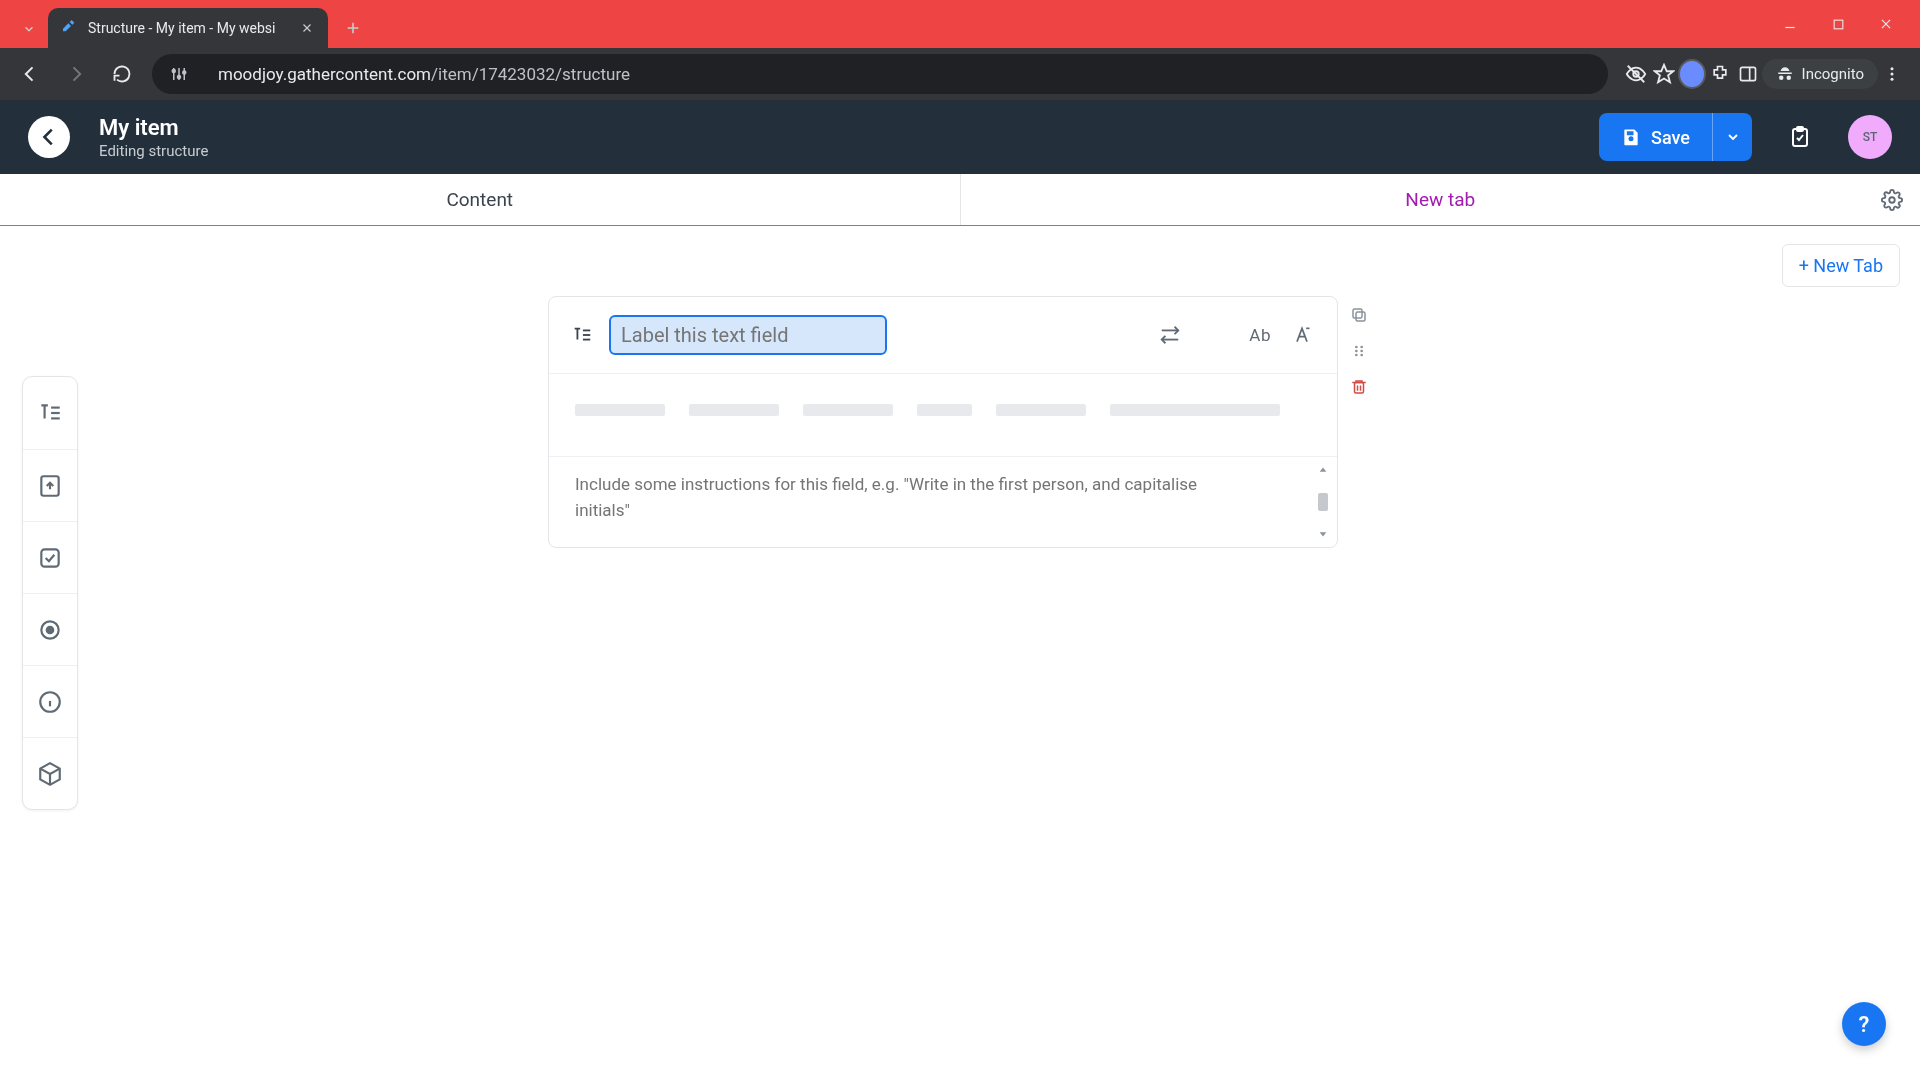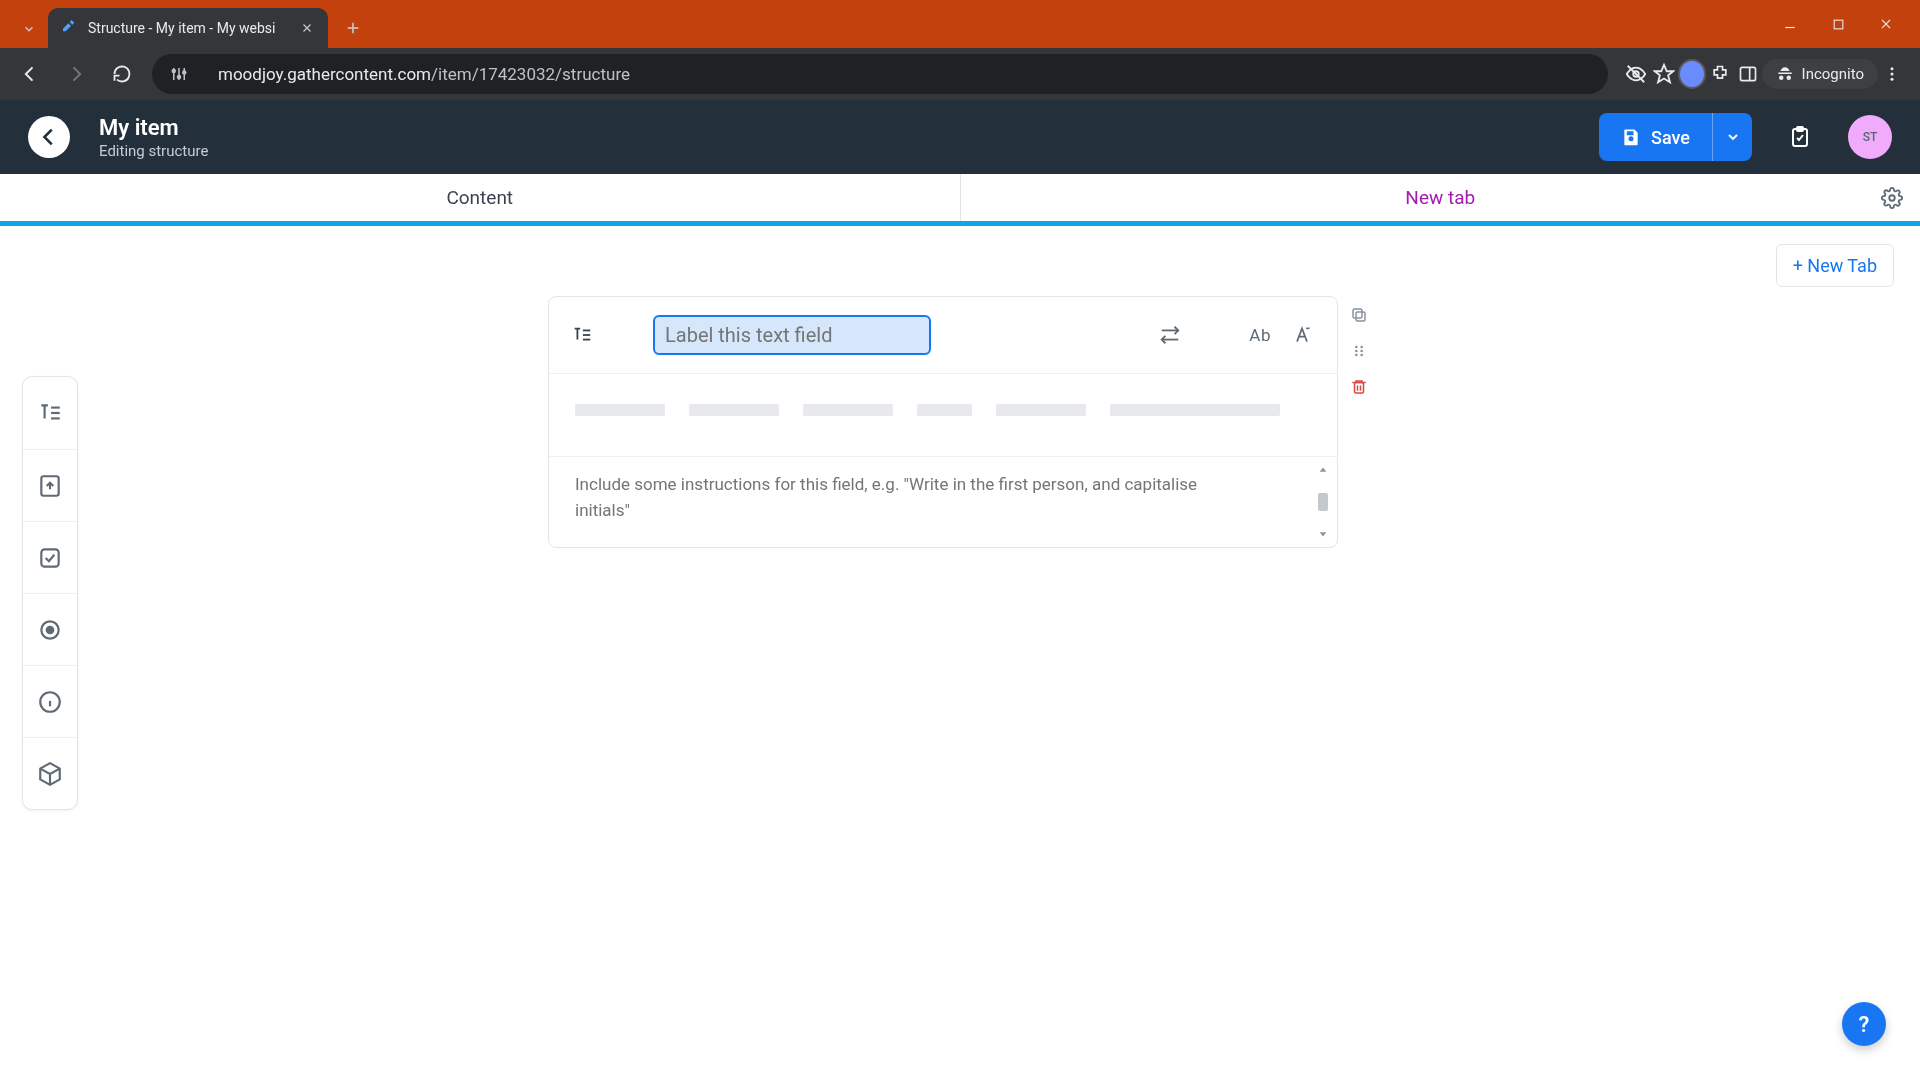--- a/index.html
+++ b/index.html
@@ -1,19 +1,19 @@
 <!DOCTYPE html>
 <html><head>
 <meta charset="utf-8">
 <style>
   * { margin: 0; padding: 0; box-sizing: border-box; font-family: -apple-system, BlinkMacSystemFont, "Segoe UI", Roboto, sans-serif; }
   html, body { width: 1920px; height: 1080px; overflow: hidden; background: #fff; }
 
   
-  .browser-chrome { background: #c2410c; height: 100px; display: flex; flex-direction: column; }
+  .browser-chrome { background: #ef4444; height: 100px; display: flex; flex-direction: column; }
   .tab-strip { height: 48px; display: flex; align-items: flex-end; padding-left: 10px; gap: 0; }
   .tab-drop { width: 38px; height: 38px; display:flex; align-items:center; justify-content:center; color:#c7c7c7; cursor:pointer; }
   .tab { background:#35363a; color:#e8eaed; height:40px; min-width:280px; border-radius:10px 10px 0 0; display:flex; align-items:center; padding:0 12px; gap:10px; font-size:14px; }
   .tab .favicon { width:18px; height:18px; display:flex; align-items:center; justify-content:center; }
   .tab .title { flex:1; white-space:nowrap; overflow:hidden; text-overflow:ellipsis; }
   .tab .close { width:18px; height:18px; color:#c7c7c7; display:flex; align-items:center; justify-content:center; font-size:14px; cursor:pointer; }
   .new-tab-btn { width:34px; height:34px; color:#c7c7c7; display:flex; align-items:center; justify-content:center; font-size:20px; margin-left:8px; margin-bottom:3px; cursor:pointer; }
   .window-controls { margin-left:auto; display:flex; gap:28px; padding-right:24px; color:#e8eaed; align-items:center; height:48px; }
   .window-ctrl { width:20px; height:20px; display:flex; align-items:center; justify-content:center; cursor:pointer; }
 
@@ -36,40 +36,40 @@
   .header-title { font-size:22px; font-weight:600; }
   .header-sub { font-size:15px; color:#c6ccd2; margin-top:2px; }
   .header-right { margin-left:auto; display:flex; align-items:center; gap:26px; }
   .save-group { display:flex; background:#1976f2; border-radius:8px; overflow:hidden; height:48px; }
   .save-btn { display:flex; align-items:center; gap:10px; padding:0 22px; color:#fff; font-size:18px; font-weight:500; cursor:pointer; }
   .save-chevron { width:40px; display:flex; align-items:center; justify-content:center; border-left:1px solid rgba(255,255,255,.35); color:#fff; cursor:pointer; }
   .header-icon-btn { width:44px; height:44px; display:flex; align-items:center; justify-content:center; color:#fff; cursor:pointer; }
   .avatar { width:44px; height:44px; border-radius:50%; background:#f0abfc; color:#5a6570; display:flex; align-items:center; justify-content:center; font-size:12px; font-weight:500; cursor:pointer; }
 
   
-  .doc-tabs-row { height:52px; display:flex; border-bottom:5px solid #0ea5e9; position:relative; background:#fff; }
+  .doc-tabs-row { height:52px; display:flex; border-bottom:1px solid #0ea5e9; position:relative; background:#fff; }
   .doc-tab { flex:1; display:flex; align-items:center; justify-content:center; font-size:19px; color:#a21caf; cursor:pointer; }
   .doc-tab.active { color:#3a4450; }
   .doc-tab + .doc-tab { border-left:1px solid #e3e5e8; }
   .tabs-gear { position:absolute; right:14px; top:50%; transform:translateY(-50%); color:#5f6a75; cursor:pointer; width:28px; height:28px; display:flex; align-items:center; justify-content:center; }
 
   
   .workspace { position:relative; height: calc(1080px - 100px - 74px - 52px); background:#fff; }
-  .new-tab-chip { position:absolute; right:26px; top:18px; border:1px solid #e3e5e8; background:#fff; color:#1976f2; font-size:18px; padding:10px 16px; border-radius:6px; cursor:pointer; }
+  .new-tab-chip { position:absolute; right:20px; top:18px; border:1px solid #e3e5e8; background:#fff; color:#1976f2; font-size:18px; padding:10px 16px; border-radius:6px; cursor:pointer; }
 
   
   .left-rail { position:absolute; left:22px; top:150px; width:56px; background:#fff; border:1px solid #e3e5e8; border-radius:10px; display:flex; flex-direction:column; box-shadow:0 1px 3px rgba(0,0,0,.06); }
   .rail-item { height:72px; display:flex; align-items:center; justify-content:center; color:#5f6a75; cursor:pointer; }
   .rail-item + .rail-item { border-top:1px solid #eef0f2; }
 
   
   .field-card { position:absolute; left:548px; top:70px; width:790px; border:1px solid #e3e5e8; border-radius:8px; background:#fff; }
   .field-header { display:flex; align-items:center; padding:18px 22px; gap:16px; }
   .field-type-icon { color:#3a4450; }
-  .label-input { border:2px solid #1976f2; border-radius:6px; padding:6px 10px; font-size:20px; color:#657080; background:#d6e7fb; outline:none; min-width:230px;margin-left:44px; }
+  .label-input { border:2px solid #1976f2; border-radius:6px; padding:6px 10px; font-size:20px; color:#657080; background:#d6e7fb; outline:none; min-width:230px; }
   .label-input::selection { background:#1976f2; color:#fff; }
   .field-header-right { margin-left:auto; display:flex; align-items:center; gap:18px; color:#5f6a75; }
   .hdr-ic { cursor:pointer; display:flex; align-items:center; justify-content:center; width:26px; height:26px; }
   .ab-ic { font-size:17px; letter-spacing:.5px; color:#5f6a75; cursor:pointer;margin-left:48px; }
 
   .field-body { padding:30px 26px 40px; border-top:1px solid #eef0f2; }
   .placeholder-lines { display:flex; gap:24px; flex-wrap:wrap; }
   .ph { height:12px; background:#e7e9ec; border-radius:2px; }
 
   .field-instructions { border-top:1px solid #eef0f2; padding:14px 26px 18px; position:relative; }

